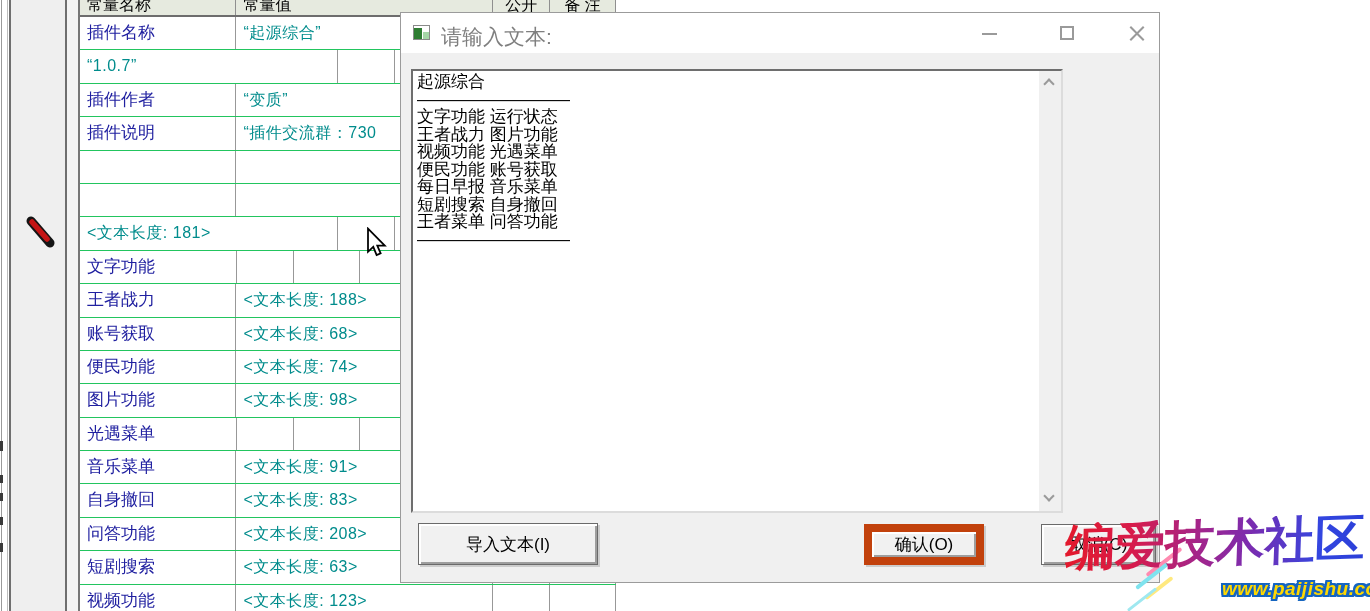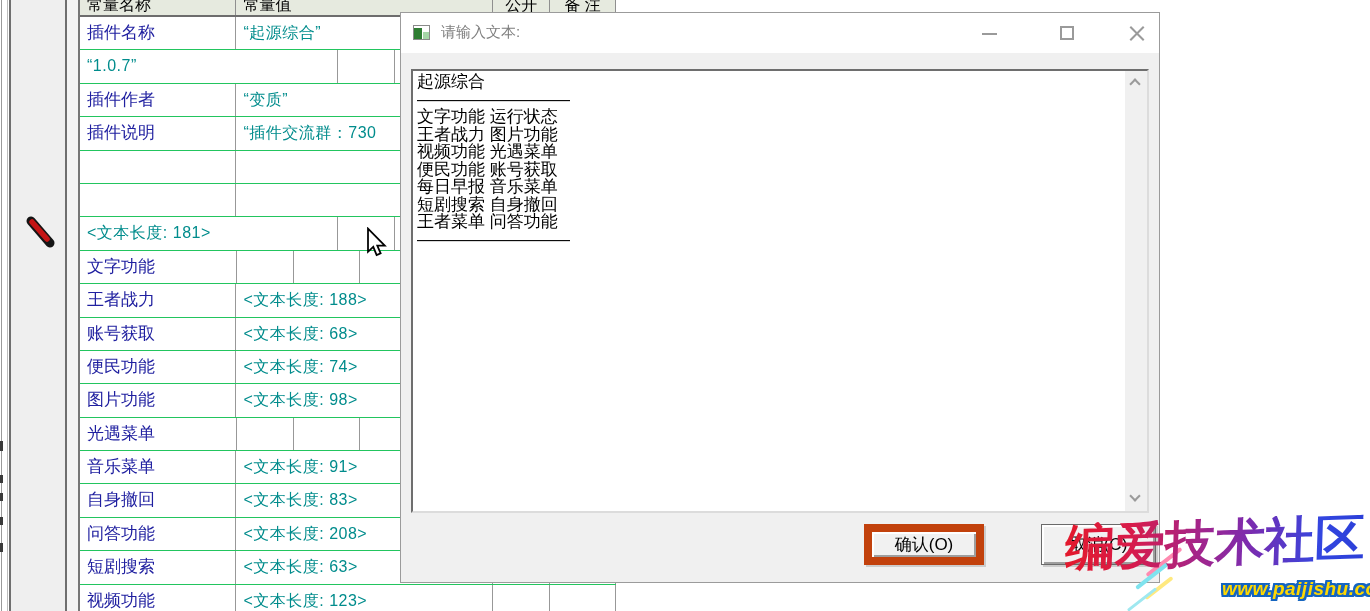--- a/index.html
+++ b/index.html
@@ -38,30 +38,30 @@
   .td.note  { width:66px; }
 
   
   .dialog { position:absolute; left:400px; top:12px; width:760px; height:571px;
             background:#f0f0f0; border:1px solid #9b9b9b; z-index:10; }
   .titlebar { position:relative; height:40px; background:#ffffff; }
   .app-icon { position:absolute; left:12px; top:12px; width:17px; height:15px;
               border:1px solid #8a8a8a; background:#fff; }
   .app-icon .l { position:absolute; left:0; top:2px; width:8px; height:11px; background:#2e7d32; }
   .app-icon .r { position:absolute; right:0; bottom:0; width:6px; height:7px; background:#a5d6a7; }
-  .dlg-title { position:absolute; left:40px; top:10px; font-size:15px; color:#7f7f7f; }
+  .dlg-title { position:absolute; left:40px; top:10px; font-size:21px; color:#7f7f7f; }
   .winbtn { position:absolute; top:0; width:44px; height:40px; cursor:default; }
   .winbtn.min { right:148px; } .winbtn.max { right:70px; } .winbtn.close { right:0; }
   .glyph-min { position:absolute; left:15px; top:20px; width:15px; height:2px; background:#9a9a9a; }
   .glyph-max { position:absolute; left:15px; top:13px; width:14px; height:14px; border:2px solid #9a9a9a; }
   .glyph-close { position:absolute; left:14px; top:12px; width:16px; height:16px; }
   .glyph-close i { position:absolute; left:7px; top:-1px; width:2px; height:19px; background:#9a9a9a; display:block; }
   .glyph-close i.x1 { transform:rotate(45deg); } .glyph-close i.x2 { transform:rotate(-45deg); }
 
-  .txtarea { position:absolute; left:10px; top:56px; width:738px; height:444px; background:#ffffff;
+  .txtarea { position:absolute; left:10px; top:56px; width:652px; height:444px; background:#ffffff;
              border:2px solid; border-color:#6e6e6e #dcdcdc #dcdcdc #6e6e6e;padding-left:43px; }
   .txtcontent { position:absolute; left:4px; top:2px; right:26px; bottom:2px;
                 white-space:pre-wrap; font-size:17px; line-height:17.5px; color:#000;
                 font-family:"Liberation Sans","DejaVu Sans",sans-serif; overflow:hidden; }
   .scrollbar { position:absolute; right:0; top:0; width:22px; height:100%; background:#f0f0f0; }
   .sb-btn { position:absolute; left:0; width:22px; height:20px; }
   .sb-btn.up { top:2px; } .sb-btn.down { bottom:2px; }
   .chev { position:absolute; left:6px; width:8px; height:8px; border-left:2px solid #9a9a9a; border-top:2px solid #9a9a9a; }
   .chev.up { top:7px; transform:rotate(45deg); }
   .chev.dn { top:3px; transform:rotate(225deg); }
@@ -279,20 +279,21 @@
 —————————</div>
       <div class="scrollbar">
         <span class="sb-btn up">
             <i class="chev up"></i>
           </span>
         <span class="sb-btn down">
             <i class="chev dn"></i>
           </span>
       </div>
     </div>
+    <button class="btn import">导入文本(I)</button>
     <button class="btn confirm">确认(O)</button>
     <button class="btn cancel">取消(C)</button>
   </div>
 
   <svg class="cursor" width="24" height="32" viewBox="0 0 13 20">
     <path d="M1.5 1 L1.5 15.5 L4.8 12.4 L6.9 17.6 L9.4 16.5 L7.3 11.6 L12 11.6 Z" fill="#ffffff" stroke="#000000" stroke-width="1.1"></path>
   </svg>
 
   <div class="watermark">
     <span class="streak s1"></span>

